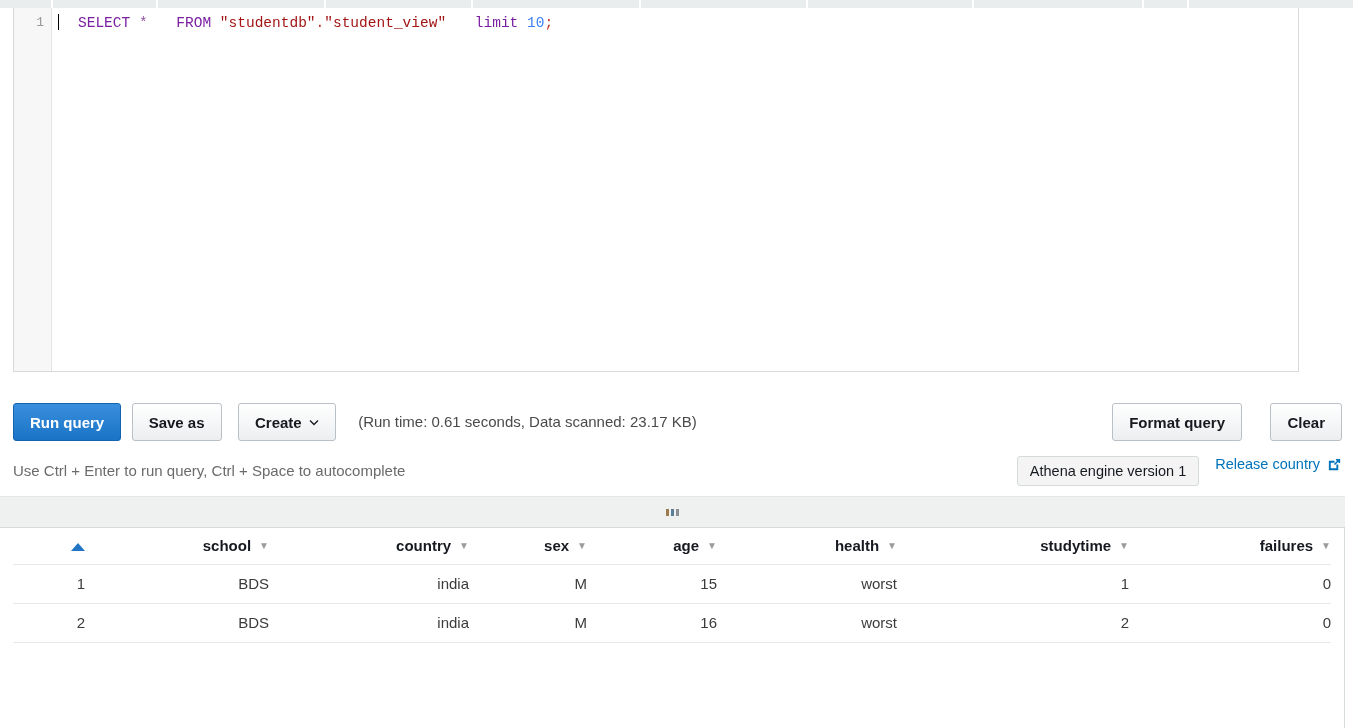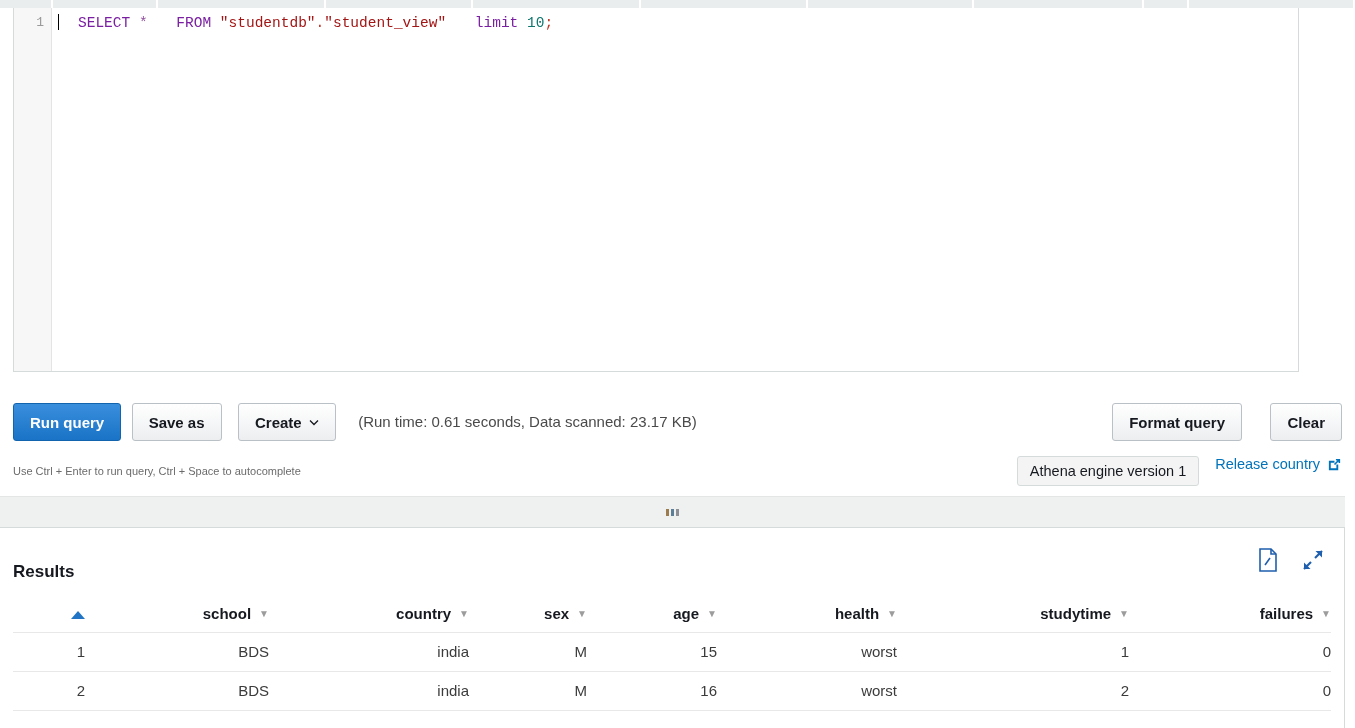--- a/index.html
+++ b/index.html
@@ -63,21 +63,21 @@
   .cursor {
     display: inline-block;
     width: 1px; height: 16px;
     background: #000;
     vertical-align: -3px;
     margin-right: -1px;
   }
   .tok-kw   { color: #7a1fa2; padding-left: 20px; }
   .tok-op   { color: #8f4f9e; }
   .tok-str  { color: #a31515; }
-  .tok-num  { color: #0f766e; }
+  .tok-num  { color: #3b82f6; }
   .tok-punc { color: #c0392b; }
   .tok-plain{ color: #333333; }
 
   
   .actions {
     position: absolute; left: 13px; top: 403px;
     width: 1329px; height: 40px;
   }
   .btn {
     display: inline-flex; align-items: center; justify-content: center;
@@ -114,21 +114,21 @@
     position: absolute; right: 0; top: 0;
   }
   .actions-right .btn { margin-left: 24px; justify-content: center; }
 
   
   .hintrow {
     position: absolute; left: 13px; top: 458px;
     width: 1329px; height: 30px;
   }
   .hint-text {
-    font-size: 11px;
+    font-size: 15px;
     color: #6b6b6b;
     line-height: 26px;
     margin-top: 24px;
   }
   .hintrow-right {
     position: absolute; right: 0; top: -2px;
     display: flex; align-items: flex-start;
   }
   .engine-badge {
     display: inline-flex; align-items: center;
@@ -303,40 +303,20 @@
 
 <div class="splitter">
   <span class="grip">
     <i style="background:#9c7b4e"></i>
       <i style="background:#5c7f98"></i>
       <i style="background:#8c8f93"></i>
   </span>
 </div>
 
 <div class="results">
-  <div class="results-head">
-    <div class="results-title">Results</div>
-    <div class="results-icons">
-      <span class="icon-btn">
-        <svg width="20" height="24" viewBox="0 0 20 24">
-          <path d="M2 1 H13 L18 6 V23 H2 Z" fill="#ffffff" stroke="#1f5fad" stroke-width="1.6"></path>
-          <path d="M13 1 V6 H18" fill="none" stroke="#1f5fad" stroke-width="1.6"></path>
-          <path d="M7 17 L12 10" stroke="#1f5fad" stroke-width="1.6" fill="none"></path>
-        </svg>
-      </span>
-      <span class="icon-btn">
-        <svg width="22" height="22" viewBox="0 0 22 22">
-          <path d="M20 2 L13 9" stroke="#1f5fad" stroke-width="2.2" fill="none"></path>
-          <path d="M13.5 2 H20 V8.5" fill="#1f5fad"></path>
-          <path d="M2 20 L9 13" stroke="#1f5fad" stroke-width="2.2" fill="none"></path>
-          <path d="M8.5 20 H2 V13.5" fill="#1f5fad"></path>
-        </svg>
-      </span>
-    </div>
-  </div>
 
   <table class="grid">
     <colgroup>
       <col class="col-n">
         <col class="col-a">
         <col class="col-b">
         <col class="col-c">
       <col class="col-d">
         <col class="col-e">
         <col class="col-f">

